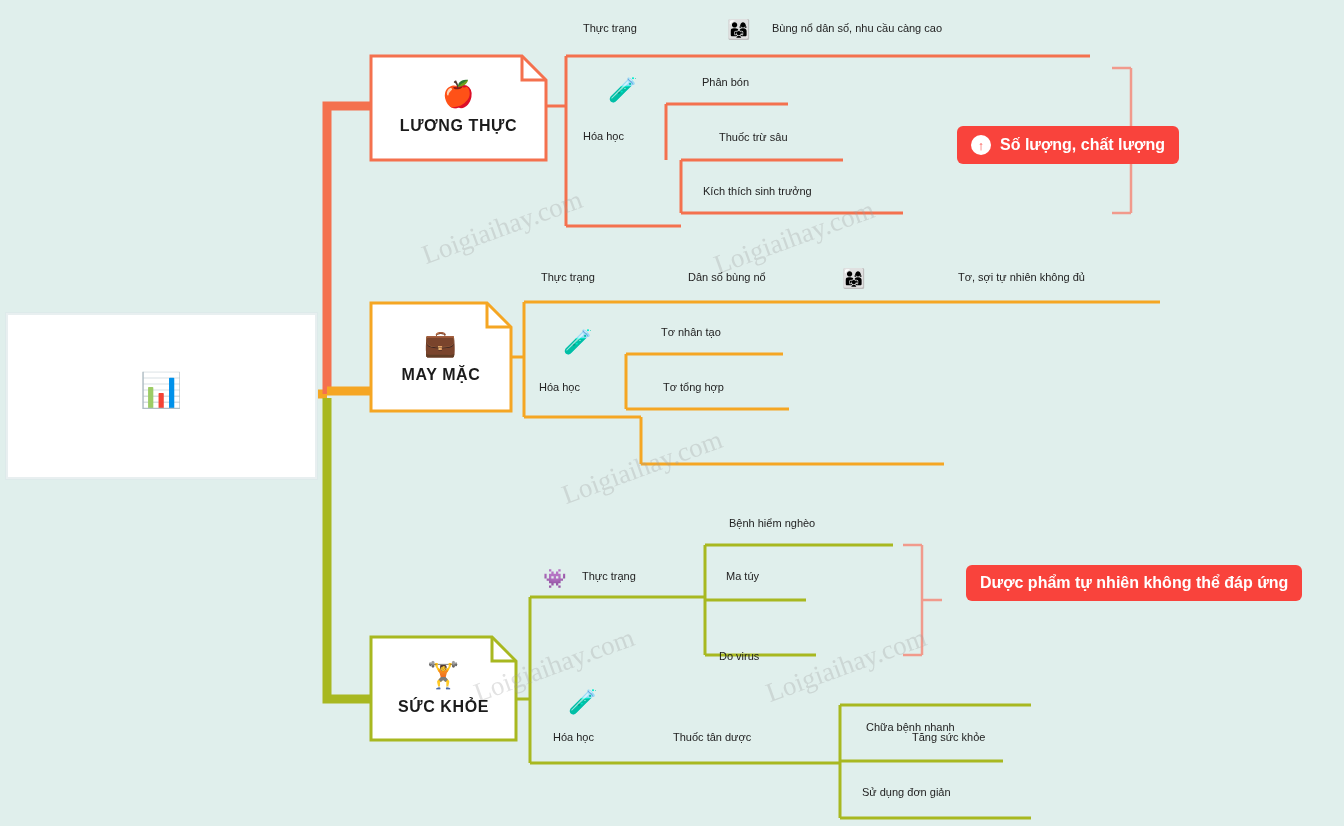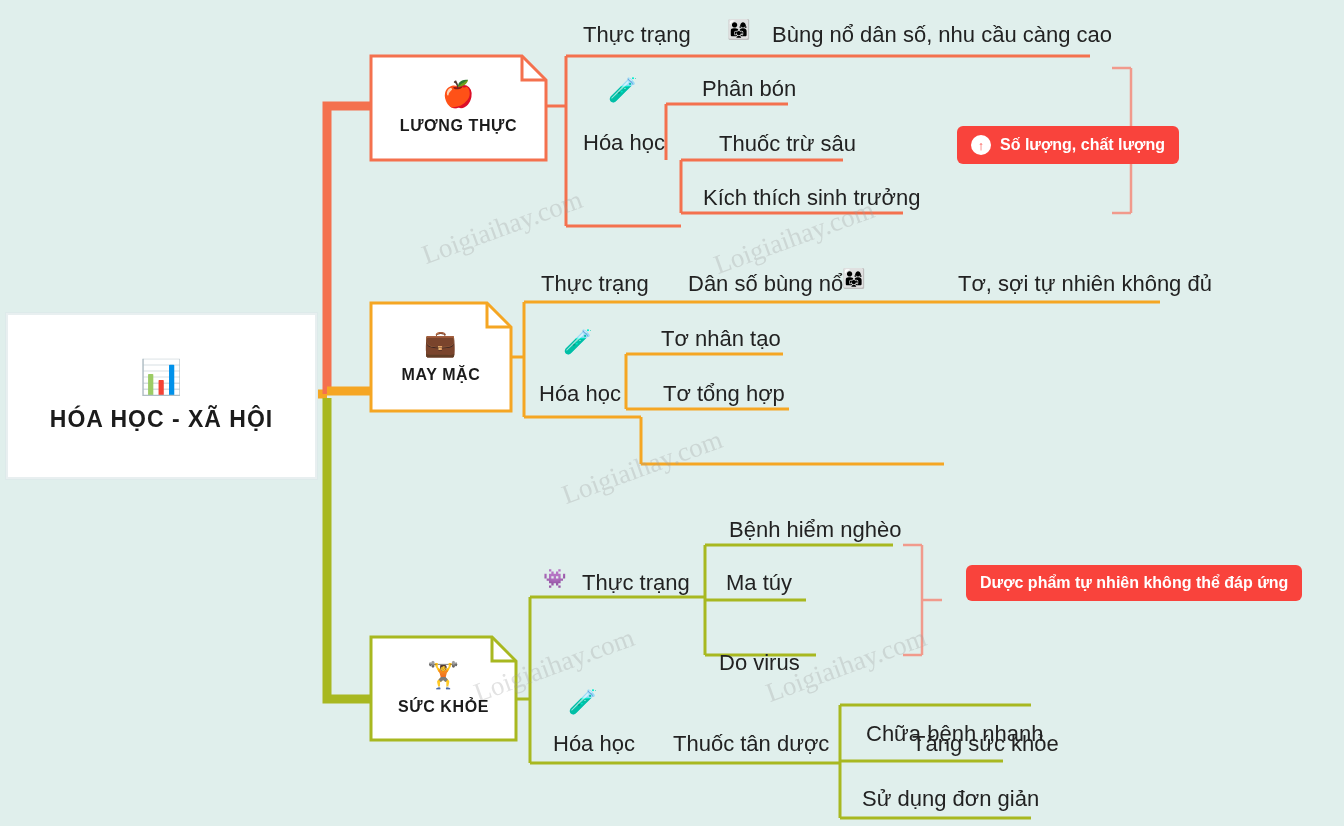--- a/index.html
+++ b/index.html
@@ -70,21 +70,21 @@
   }
   .card .card-label {
     font-size: 16px;
     font-weight: bold;
     letter-spacing: 0.6px;
     color: #1b1b1b;
   }
   
   .lbl {
     position: absolute;
-    font-size: 22px;
+    font-size: 11px;
     color: #222;
     white-space: nowrap;
   }
   .emoji {
     position: absolute;
     font-size: 19px;
     line-height: 1;
     white-space: nowrap;
   }
   
@@ -194,21 +194,20 @@
   </svg>
 
   <div class="wm" style="left:418px; top:212px;">Loigiaihay.com</div>
   <div class="wm" style="left:710px; top:222px;">Loigiaihay.com</div>
   <div class="wm" style="left:558px; top:452px;">Loigiaihay.com</div>
   <div class="wm" style="left:470px; top:650px;">Loigiaihay.com</div>
   <div class="wm" style="left:762px; top:650px;">Loigiaihay.com</div>
 
   <div class="root">
     <div class="root-icon">📊</div>
-    <div class="root-label">HÓA HỌC - XÃ HỘI</div>
   </div>
 
   <div class="card" style="left:371px; top:56px; width:175px; height:104px;">
     <div class="card-icon">🍎</div>
     <div class="card-label">LƯƠNG THỰC</div>
   </div>
 
   <div class="lbl" style="left:583px; top:22px;">Thực trạng</div>
   <div class="emoji" style="left:727px; top:20px;">👨‍👩‍👧</div>
   <div class="lbl" style="left:772px; top:22px;">Bùng nổ dân số, nhu cầu càng cao</div>

